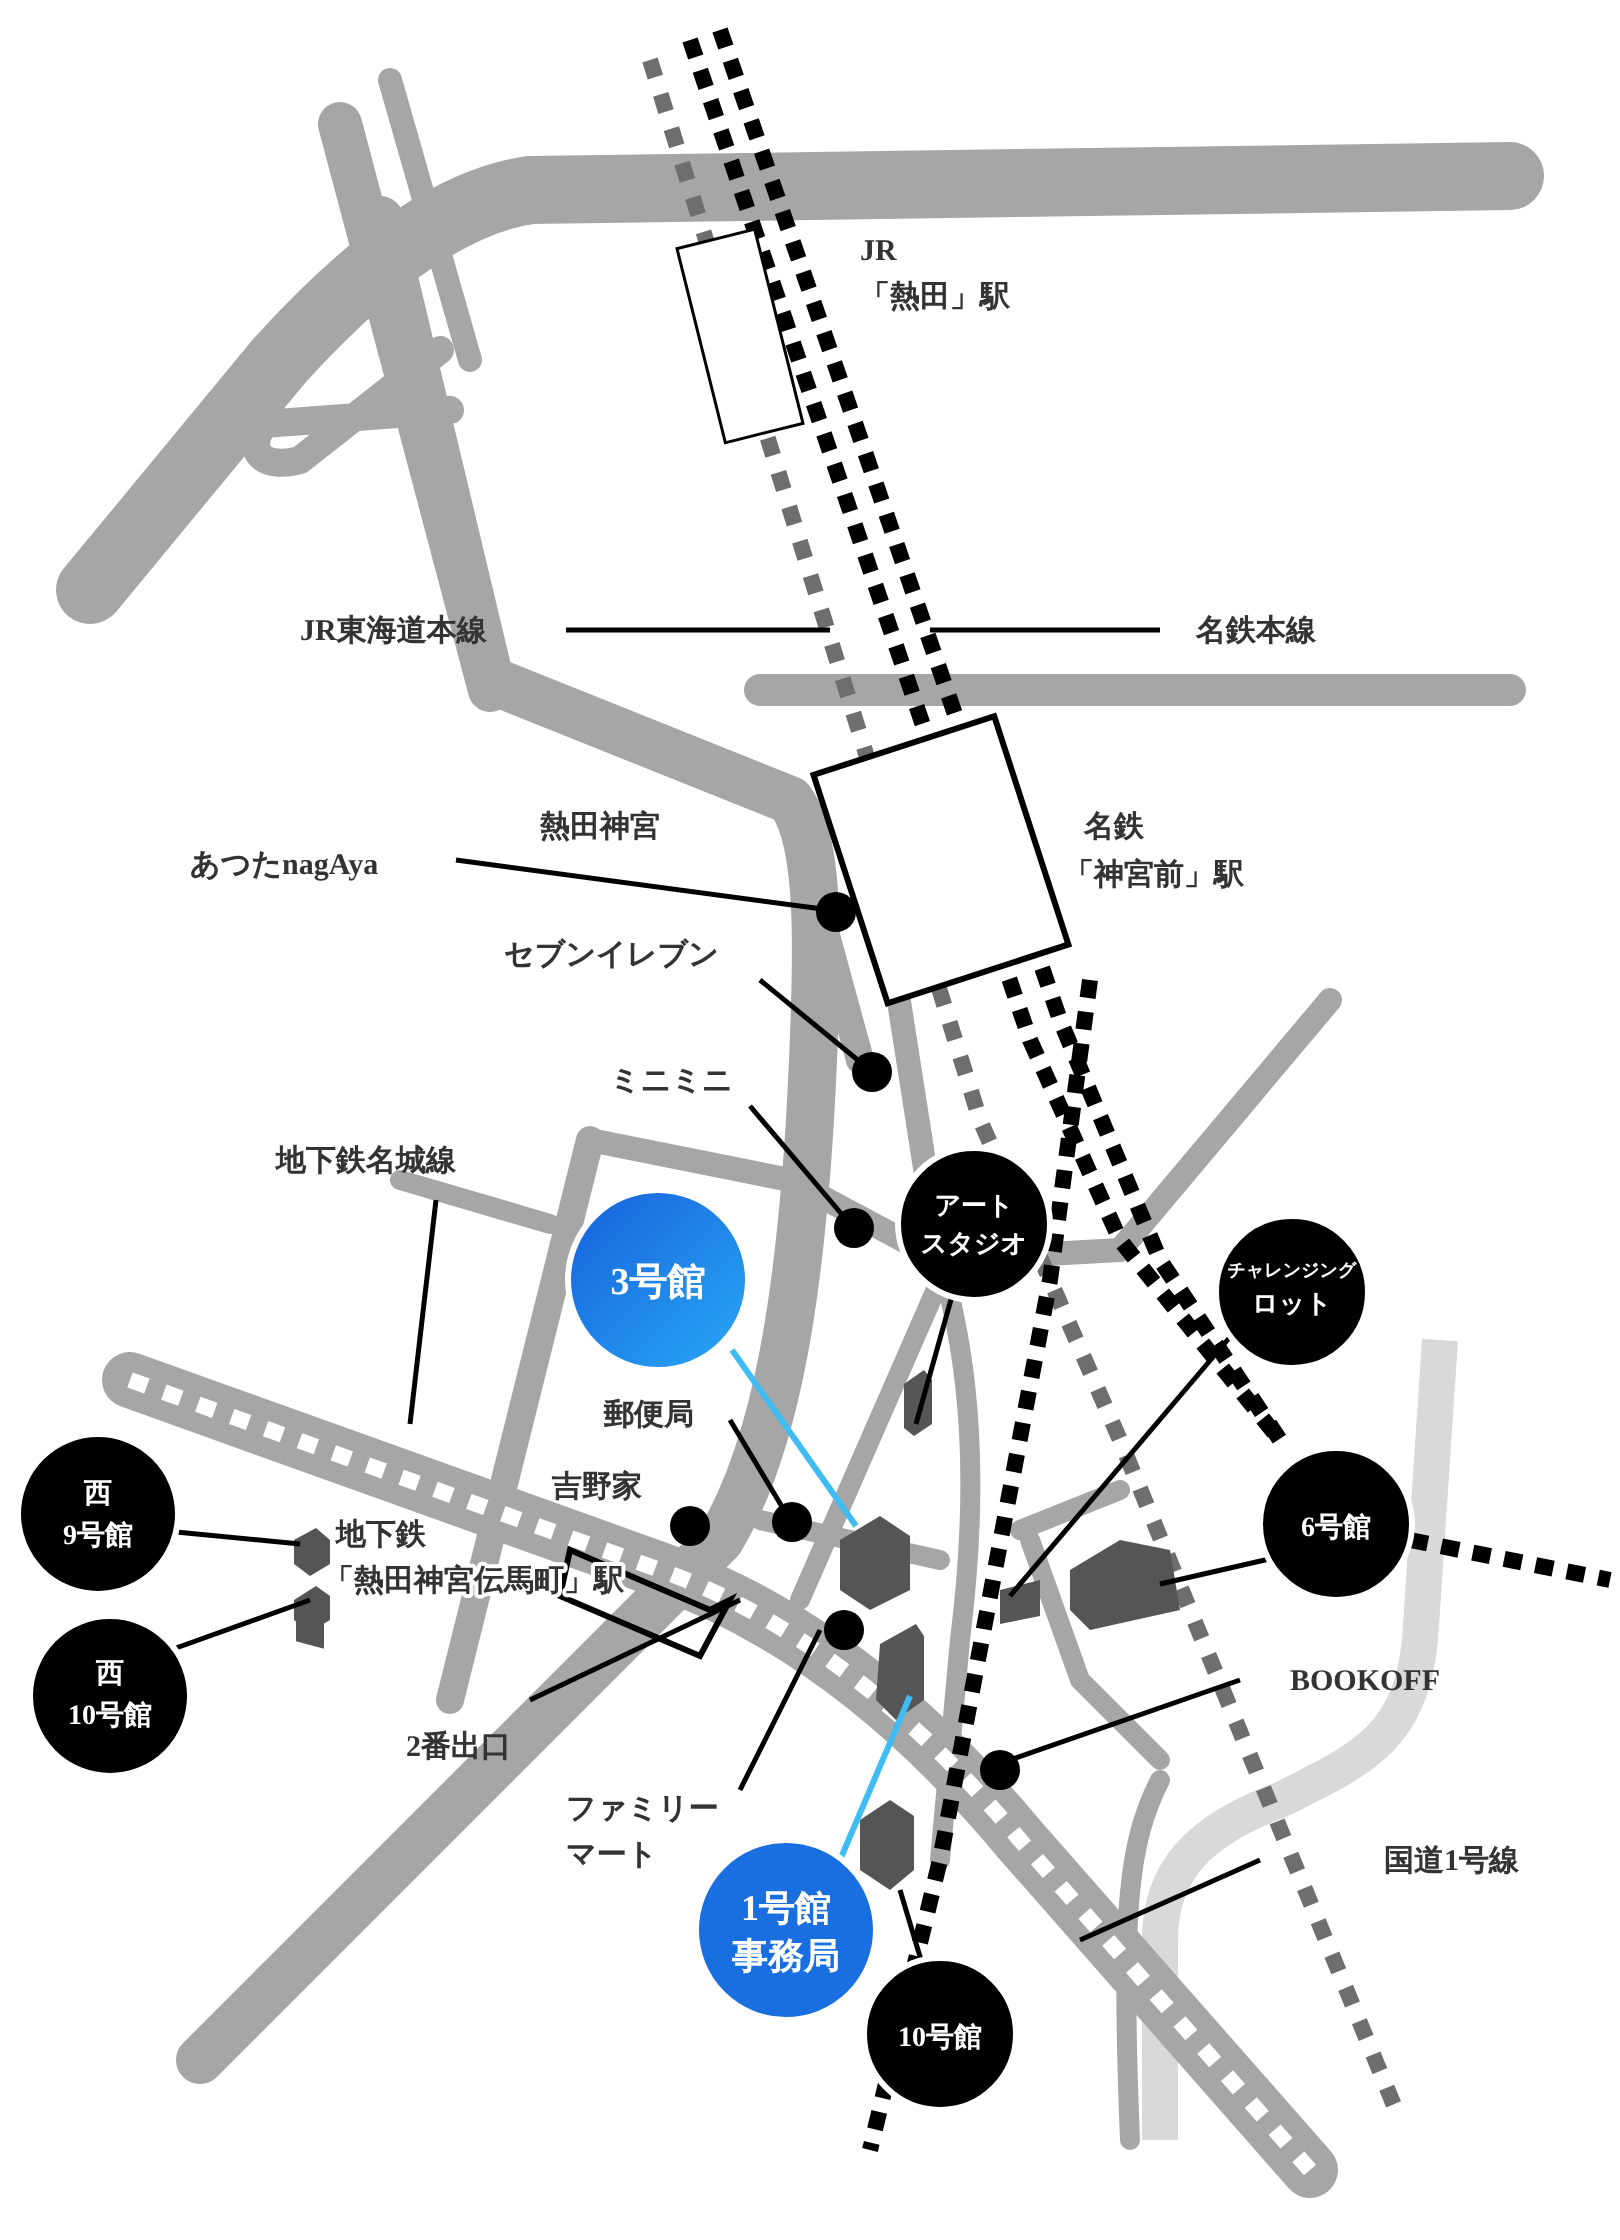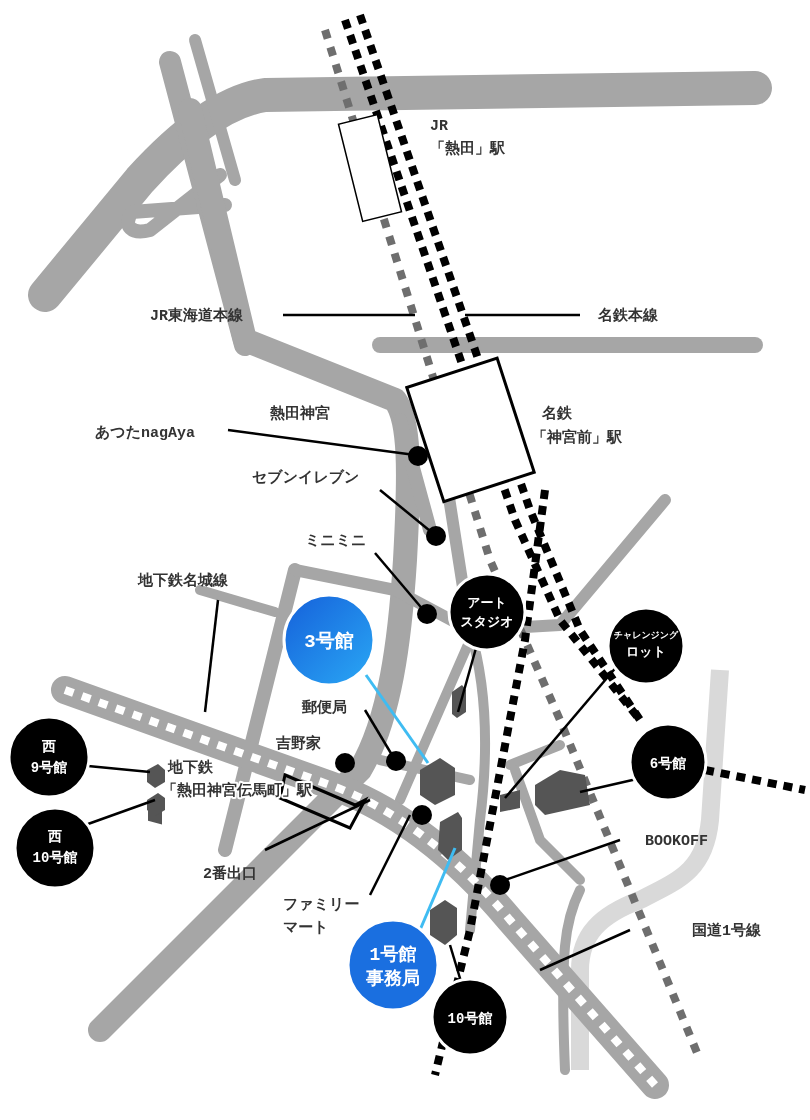--- a/index.html
+++ b/index.html
@@ -1,16 +1,16 @@
 <!DOCTYPE html>
 <html><head>
 <meta charset="utf-8">
 <style>
   html,body{margin:0;padding:0;background:#fff;}
-  #map{position:relative;width:810px;height:1120px;overflow:hidden;background:#fff;font-family:Liberation Mono, monospace;}
+  #map{position:relative;width:810px;height:1120px;overflow:hidden;background:#fff;font-family:Liberation Serif, serif;}
   svg{position:absolute;left:0;top:0;}
   .lbl{font-weight:bold;fill:#333;font-size:15px;}
   .lbl-w{font-weight:bold;fill:#fff;text-anchor:middle;}
   .halo{paint-order:stroke;stroke:#fff;stroke-width:4px;stroke-linejoin:round;}
 </style>
 </head>
 <body>
 
 <div id="map">
 <svg width="810" height="1120" viewBox="0 0 810 1120">

